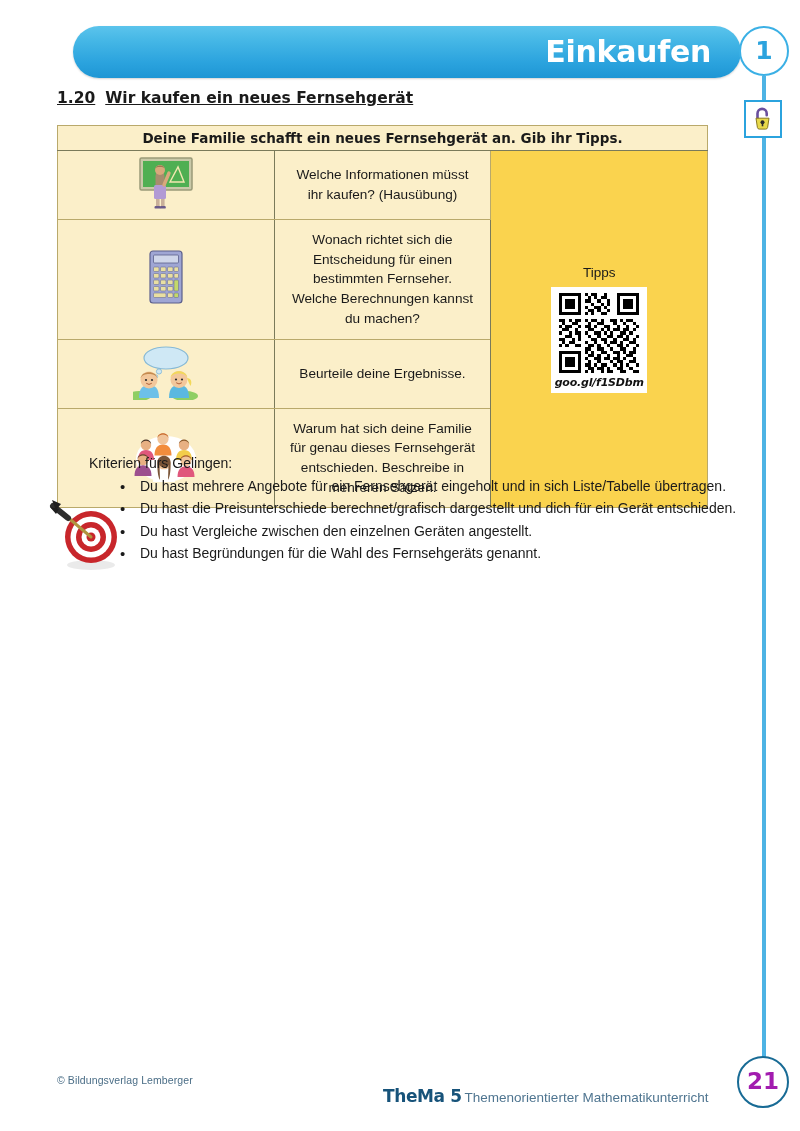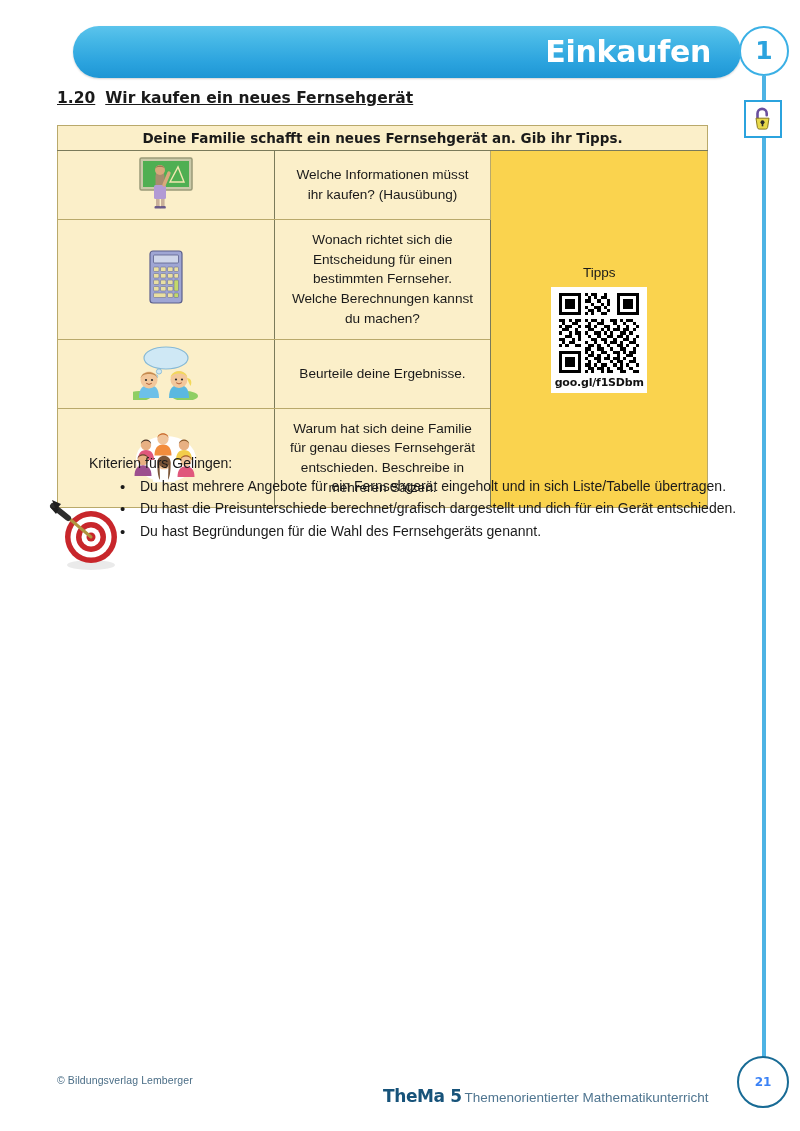--- a/index.html
+++ b/index.html
@@ -150,20 +150,21 @@
   .tipps-label {
     font-size: 13.5px;
     color: #1a1a1a;
     margin-bottom: 7px;
   }
   .qr-card {
     background: #ffffff;
     width: 96px;
     margin: 0 auto;
     padding: 6px 0 4px;
+    font-style: italic;
   }
   .qr-code { display:block; margin: 0 auto; }
   .qr-url {
     font-size: 11px;
     font-weight: bold;
     color: #111;
     margin-top: 3px;
     letter-spacing: -0.2px;
     font-family: "DejaVu Sans", sans-serif;
   }
@@ -247,23 +248,23 @@
     border-radius: 50%;
     background: #ffffff;
     box-sizing: border-box;
   }
   .page-badge span {
     position: absolute;
     left: 0; right: 0;
     top: 50%;
     transform: translateY(-52%);
     text-align: center;
-    font-size: 12px;
+    font-size: 23px;
     font-weight: bold;
-    color: #3b82f6;
+    color: #a21caf;
     font-family: "DejaVu Sans", sans-serif;
   }
 </style>
 </head>
 <body>
 
 <div class="header-banner">
   <div class="header-title">Einkaufen</div>
 </div>
 
@@ -589,20 +590,21 @@
     <path d="M42 42 L16 20" stroke="#b0943f" stroke-width="3" stroke-linecap="round"></path>
     <path d="M19 23 L4 11" stroke="#2d2d2d" stroke-width="6" stroke-linecap="round"></path>
     <path d="M3 5 L12 9 L7 15 Z" fill="#1f1f1f"></path>
     <path d="M1 12 L10 14 L7 19 Z" fill="#1f1f1f"></path>
   </svg>
 </div>
 
 <ul class="criteria-list">
   <li>Du hast mehrere Angebote für ein Fernsehgerät eingeholt und in sich Liste/Tabelle übertragen.</li>
   <li>Du hast die Preisunterschiede berechnet/grafisch dargestellt und dich für ein Gerät entschieden.</li>
+  <li>Du hast Vergleiche zwischen den einzelnen Geräten angestellt.</li>
   <li>Du hast Begründungen für die Wahl des Fernsehgeräts genannt.</li>
 </ul>
 
 <div class="footer-copyright">© Bildungsverlag Lemberger</div>
 
 <div class="footer-brand">
   <span class="brand-main">TheMa 5</span><span class="brand-sub">Themenorientierter Mathematikunterricht</span>
 </div>
 
 <div class="page-badge">

